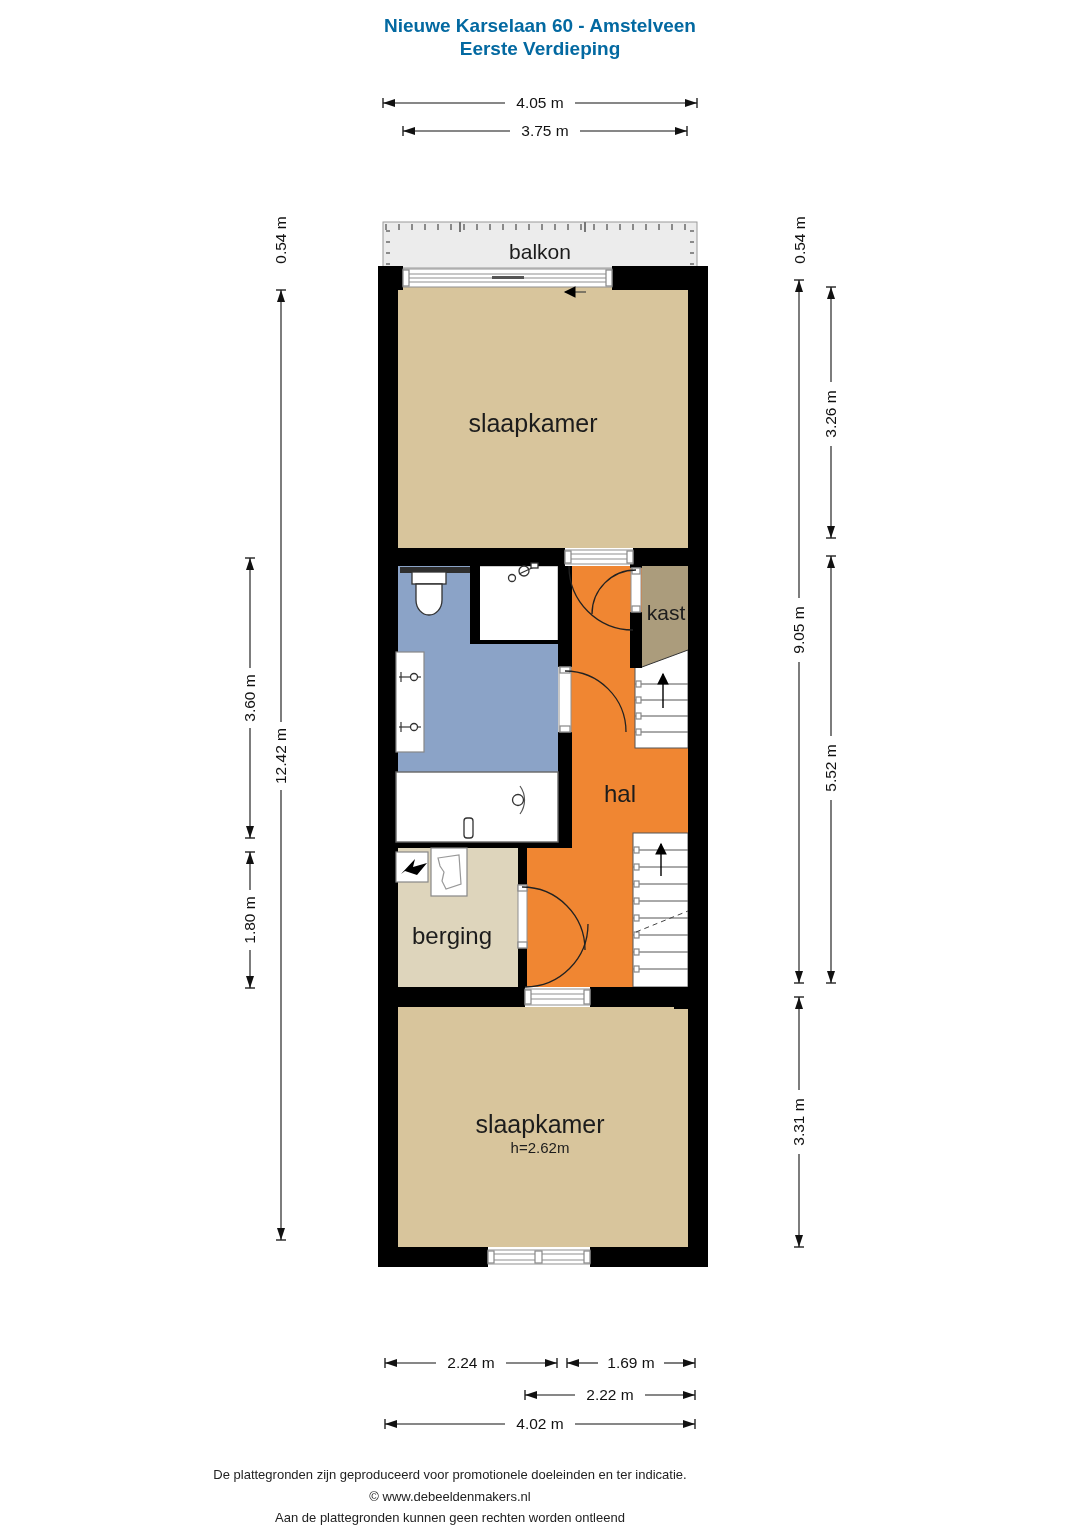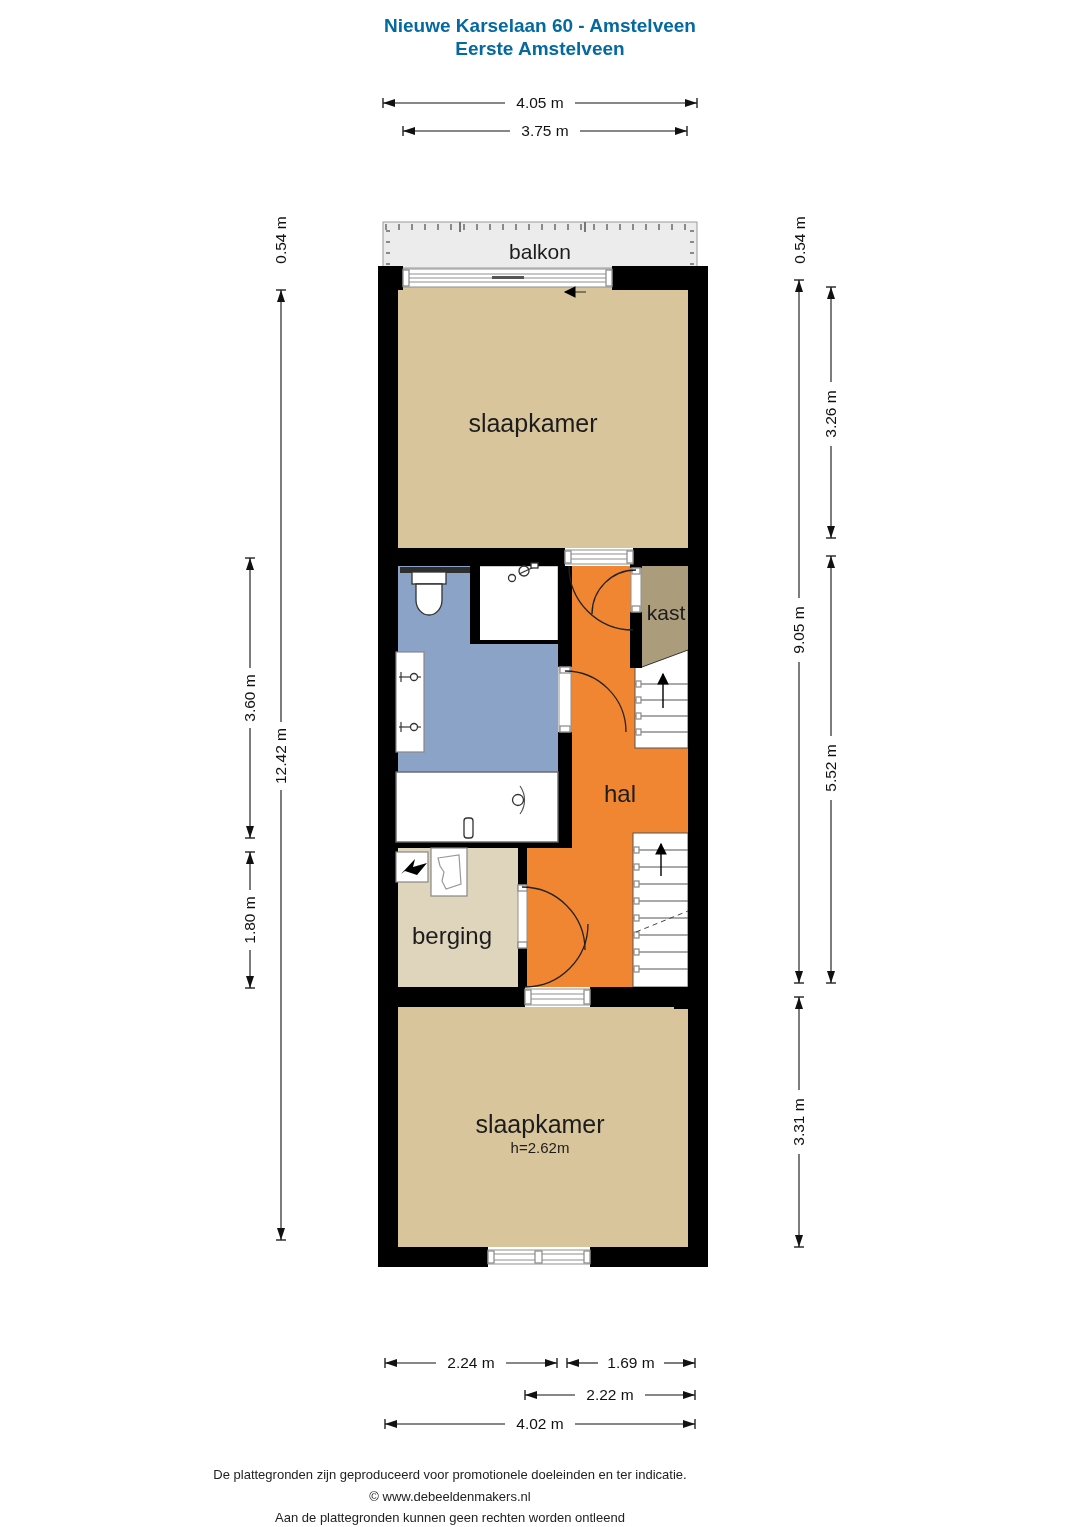--- a/index.html
+++ b/index.html
@@ -32,21 +32,21 @@
   .dim-label{font-size:15.5px;fill:#111;}
   text{font-family:"Liberation Sans", sans-serif;}
 </style>
 </head>
 <body>
 
 <div id="page">
 
   <div id="titleblock">
     <div>Nieuwe Karselaan 60 - Amstelveen</div>
-    <div>Eerste Amstelveen</div>
+    <div>Eerste Verdieping</div>
   </div>
 
   <svg width="1080" height="1527" viewBox="0 0 1080 1527">
     <defs>
       <marker id="arr" viewBox="0 0 14 10" refX="13" refY="5" markerWidth="14" markerHeight="10" orient="auto" markerUnits="userSpaceOnUse">
         <path d="M1,1 L13,5 L1,9 Z" fill="#111"></path>
         <line x1="13" y1="0" x2="13" y2="10" stroke="#111" stroke-width="1.3"></line>
       </marker>
       <marker id="arr2" viewBox="0 0 12 12" refX="10" refY="6" markerWidth="14" markerHeight="14" orient="auto" markerUnits="userSpaceOnUse">
         <path d="M1,1 L11,6 L1,11 Z" fill="#000"></path>

